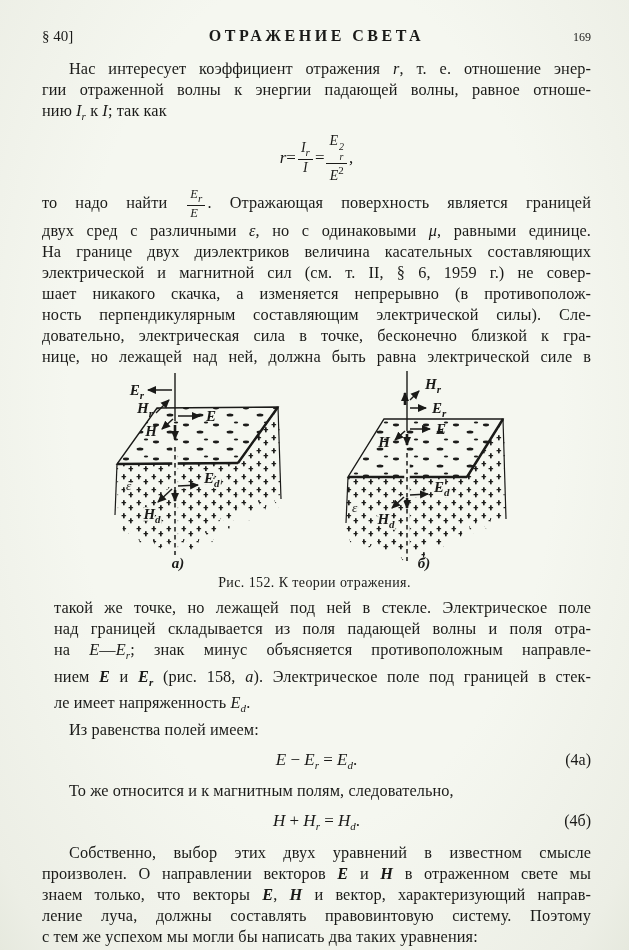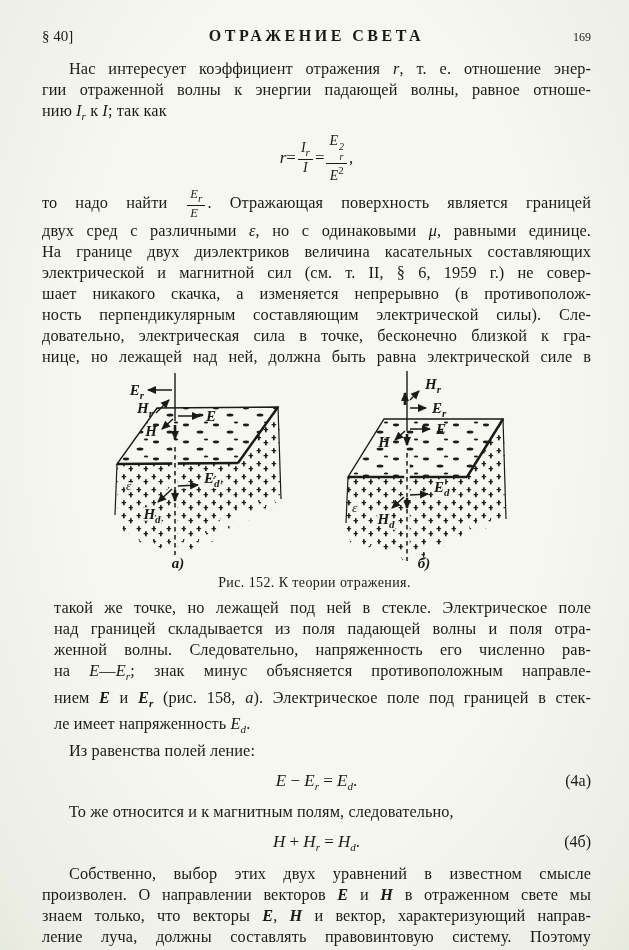--- a/index.html
+++ b/index.html
@@ -204,27 +204,26 @@
         <text x="424" y="199" text-anchor="middle" class="vtag">б)</text>
       </g>
     </svg>
     <figcaption>Рис. 152. К теории отражения.</figcaption>
   </figure>
 
   <div class="content">
     <div class="para p3">
         <div class="tline"><span>такой же точке, но лежащей под ней в стекле. Электрическое поле</span></div>
         <div class="tline"><span>над границей складывается из поля падающей волны и поля отра-</span></div>
-        <div class="tline"><span>женной волны. Следовательно, напряженность его численно рав-</span></div>
         <div class="tline"><span>на </span><span class="it">E</span><span>—</span><span class="it">E</span><span class="it sb">r</span><span>; знак минус объясняется противоположным направле-</span></div>
         <div class="tline"><span>нием </span><span class="it bd">E</span><span> и </span><span class="it bd">E</span><span class="it bd sb">r</span><span> (рис. 158, </span><span class="it">а</span><span>). Электрическое поле под границей в стек-</span></div>
         <div class="tline nj"><span>ле имеет напряженность </span><span class="it">E</span><span class="it sb">d</span><span>.</span></div>
       </div>
     <div class="para">
-        <div class="tline nj ind"><span>Из равенства полей ление:</span></div>
+        <div class="tline nj ind"><span>Из равенства полей имеем:</span></div>
       </div>
 
     <div class="eqrow">
       <span class="eq"><span class="it">E</span><span> − </span><span class="it">E</span><span class="it sb">r</span><span> = </span><span class="it">E</span><span class="it sb">d</span><span>.</span></span>
       <span class="eqno">(4а)</span>
     </div>
 
     <div class="para">
         <div class="tline nj ind"><span>То же относится и к магнитным полям, следовательно,</span></div>
       </div>

